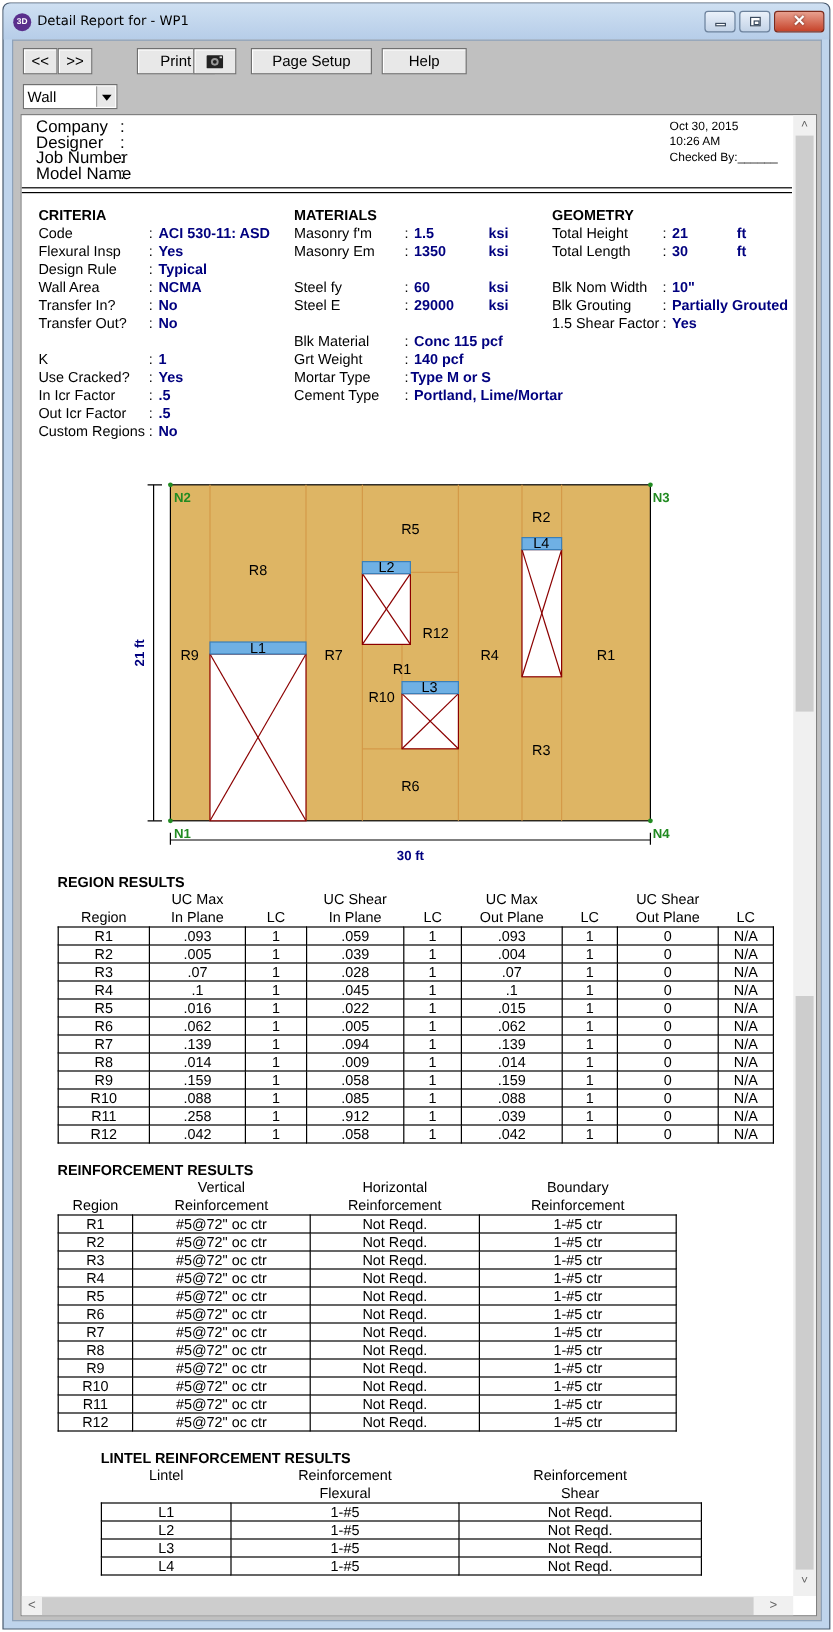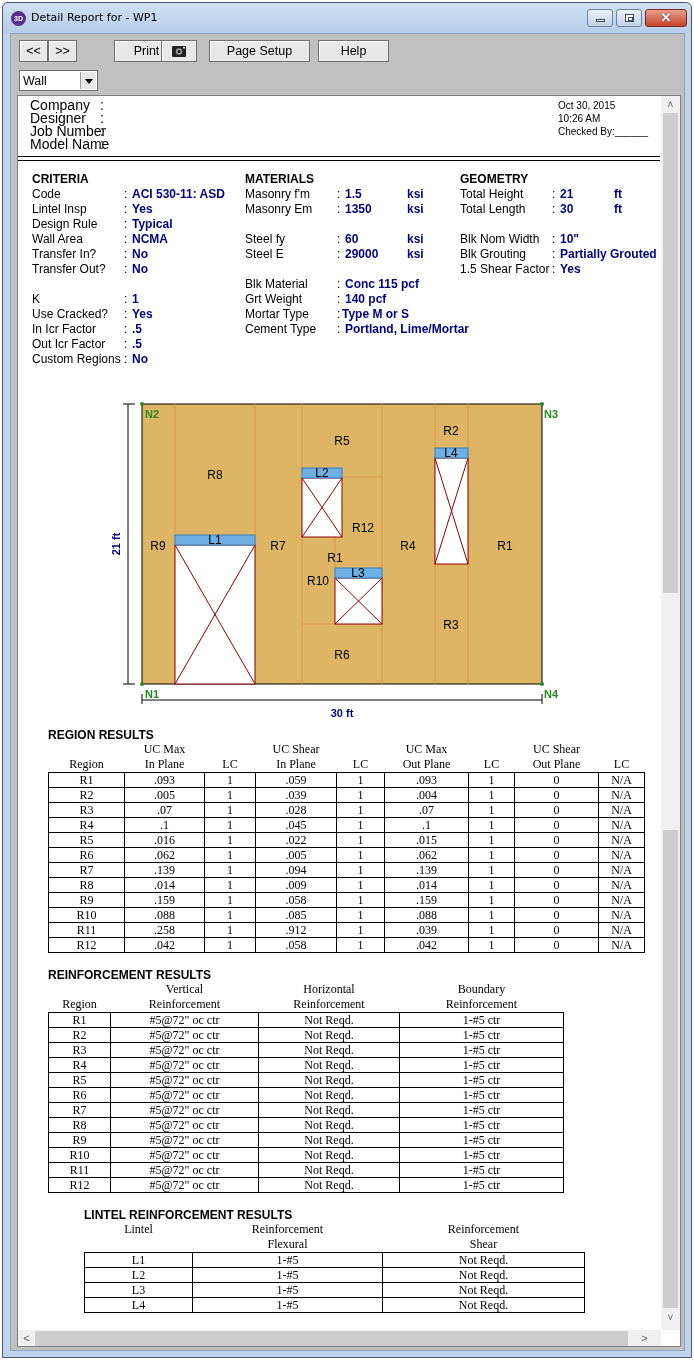--- a/index.html
+++ b/index.html
@@ -84,21 +84,21 @@
   .kv .c { position: absolute; }
   .kv .v { position: absolute; color: #00007f; font-weight: bold; }
   .kv .u { position: absolute; color: #00007f; font-weight: bold; }
 
   
   .diagram { position: absolute; left: 0; top: 0; width: 640px; height: 660px; }
 
   
   .tsec { position: absolute; left: 14px; padding-left: 16px; }
   .tsec .th { font-weight: bold; font-size: 12px; height: 14px; }
-  table.rt { border-collapse: collapse; font-size: 12px; font-family: Liberation Serif, serif; }
+  table.rt { border-collapse: collapse; font-size: 12px; }
   table.rt th { font-weight: normal; padding: 0; height: 15px; line-height: 15px; vertical-align: bottom; }
   table.rt td { border: 1px solid #000; text-align: center; padding: 0; height: 15px; line-height: 14px; }
 
   .vscroll { position: absolute; left: 643px; top: 0; width: 19px; height: 1234px; background: #f0f0f0; }
   .vscroll .thumb { position: absolute; left: 2px; width: 15px; background: #cdcdcd; }
   .sarrow { position: absolute; left: 0; width: 19px; height: 17px; text-align: center; font-size: 10px; color: #606060; line-height: 17px; }
   .hscroll { position: absolute; left: 0; top: 1234px; width: 643px; height: 17px; background: #f0f0f0; }
   .hscroll .thumb { position: absolute; left: 17px; width: 593px; top: 1px; height: 15px; background: #cdcdcd; }
   .harrow { position: absolute; top: 0; width: 17px; height: 17px; text-align: center; font-size: 11px; color: #606060; line-height: 17px; }
 </style>
@@ -158,21 +158,21 @@
 
         <div class="sec-title" style="left:227px;top:76px;">MATERIALS</div>
         <div class="sec-title" style="left:442px;top:76px;">GEOMETRY</div>
 
         <div class="kv" style="left:14px;top:91px;">
             <span class="k">Code</span>
             <span class="c" style="left:92px">:</span>
             <span class="v" style="left:100px">ACI 530-11: ASD</span>
           </div>
         <div class="kv" style="left:14px;top:106px;">
-            <span class="k">Lintel Insp</span>
+            <span class="k">Flexural Insp</span>
             <span class="c" style="left:92px">:</span>
             <span class="v" style="left:100px">Yes</span>
           </div>
         <div class="kv" style="left:14px;top:121px;">
             <span class="k">Design Rule</span>
             <span class="c" style="left:92px">:</span>
             <span class="v" style="left:100px">Typical</span>
           </div>
         <div class="kv" style="left:14px;top:136px;">
             <span class="k">Wall Area</span>

